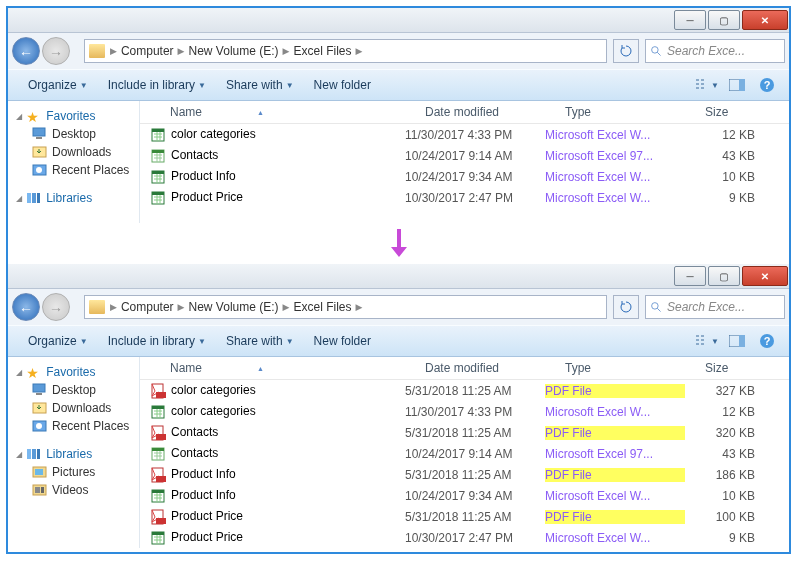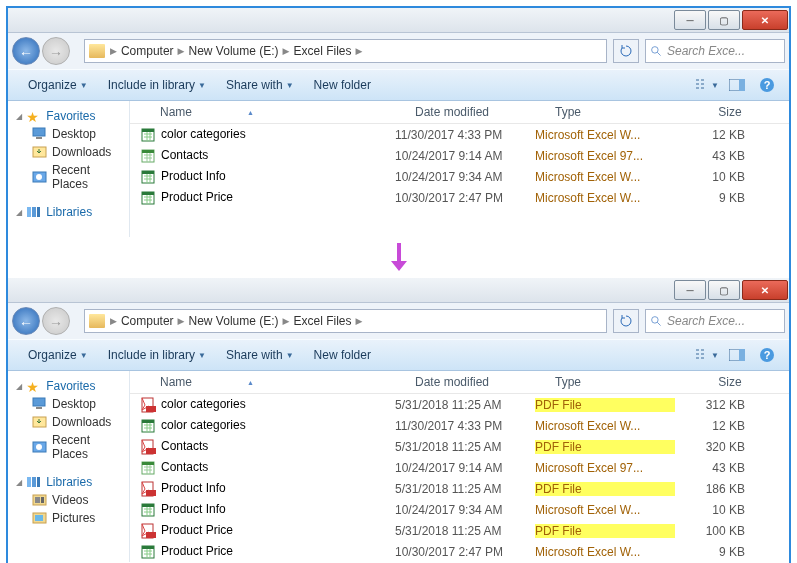--- a/index.html
+++ b/index.html
@@ -28,27 +28,27 @@
 .shead{display:flex;align-items:center;padding:2px 6px;color:#1a6aaa}
 .shead .tw{font-size:8px;color:#888;margin-right:4px}
 .sitem{display:flex;align-items:center;padding:2px 4px 2px 22px;color:#333}
 .icn{width:16px;height:14px;margin-right:4px;flex-shrink:0}
 .star{color:#f5b020;font-size:14px}
 .main{flex:1;border-left:1px solid #e0e8f0}
 .cols{display:flex;height:22px;align-items:center;border-bottom:1px solid #e8e8e8;color:#4a5a6a;background:#fff}
 .cname{width:255px;padding-left:30px}
 .cdate{width:140px}
 .ctype{width:140px}
-.csize{width:70px;text-align:center;padding-right:24px}
+.csize{width:70px;text-align:left;padding-right:14px}
 .sort{font-size:7px;color:#5a8aca;position:relative;left:55px;top:-1px}
 .row{display:flex;height:20px;align-items:center;padding-top:1px}
 .rn{width:255px;display:flex;align-items:flex-start;padding-left:10px}
 .rn .fi{width:16px;height:16px;margin-right:5px;display:flex;align-items:center;justify-content:center}
 .rd{width:140px;color:#555}
-.rt{width:140px;color:#a16207}
+.rt{width:140px;color:#8b5cf6}
 .rt.hl{background:#ffff60}
 .rs{width:70px;text-align:right;color:#555;padding-right:14px}
 .arrow{text-align:center}
 .arrow svg{width:24px;height:34px}
 </style>
 </head>
 <body>
 
 <div class="border">
 <div class="explorer" id="w1">
@@ -283,27 +283,27 @@
                 </svg></span>Recent Places</div>
           </div>
           <div class="sgrp">
             <div class="shead"><span class="tw">◢</span><span class="icn"><svg width="16" height="14">
                   <rect x="1" y="2" width="4" height="10" fill="#7ab8f0"></rect>
                   <rect x="6" y="2" width="4" height="10" fill="#5a9ad8"></rect>
                   <rect x="11" y="2" width="3" height="10" fill="#3a7ab8"></rect>
                 </svg></span>Libraries</div>
             <div class="sitem"><span class="icn"><svg width="16" height="14">
                   <rect x="1" y="2" width="13" height="10" fill="#f0d890" stroke="#c8a050"></rect>
+                  <rect x="3" y="4" width="8" height="6" fill="#6ab8e8"></rect>
+                </svg></span>Pictures</div>
+            <div class="sitem"><span class="icn"><svg width="16" height="14">
+                  <rect x="1" y="2" width="13" height="10" fill="#f0d890" stroke="#c8a050"></rect>
                   <rect x="3" y="4" width="5" height="6" fill="#888"></rect>
                   <rect x="9" y="4" width="3" height="6" fill="#666"></rect>
                 </svg></span>Videos</div>
-            <div class="sitem"><span class="icn"><svg width="16" height="14">
-                  <rect x="1" y="2" width="13" height="10" fill="#f0d890" stroke="#c8a050"></rect>
-                  <rect x="3" y="4" width="8" height="6" fill="#6ab8e8"></rect>
-                </svg></span>Pictures</div>
           </div>
         </div>
         <div class="main">
           <div class="cols">
             <div class="cname">Name<span class="sort">▲</span></div>
             <div class="cdate">Date modified</div>
             <div class="ctype">Type</div>
             <div class="csize">Size</div>
           </div>
           <div class="row">
@@ -312,21 +312,21 @@
                 <svg width="16" height="16">
                   <rect x="2" y="1" width="11" height="14" fill="#fff" stroke="#b33"></rect>
                   <path d="M2 1 l3 7 l-3 5 l7 -4 l3 5" stroke="#d44" fill="none"></path>
                   <rect x="6" y="9" width="10" height="6" fill="#c33"></rect>
                 </svg>
               </span>
               <span>color categories</span>
             </div>
             <div class="rd">5/31/2018 11:25 AM</div>
             <div class="rt hl"><span style="background:#ffff60;padding-right:30px">PDF File</span></div>
-            <div class="rs">312 KB</div>
+            <div class="rs">327 KB</div>
           </div>
           <div class="row">
             <div class="rn">
               <span class="fi">
                 <svg width="16" height="16">
                   <rect x="2" y="2" width="12" height="12" fill="#fff" stroke="#2a7a3a"></rect>
                   <rect x="2" y="2" width="12" height="3" fill="#2a7a3a"></rect>
                   <path d="M4 7h8M4 10h8M7 5v9M10 5v9" stroke="#8c8"></path>
                 </svg>
               </span>

